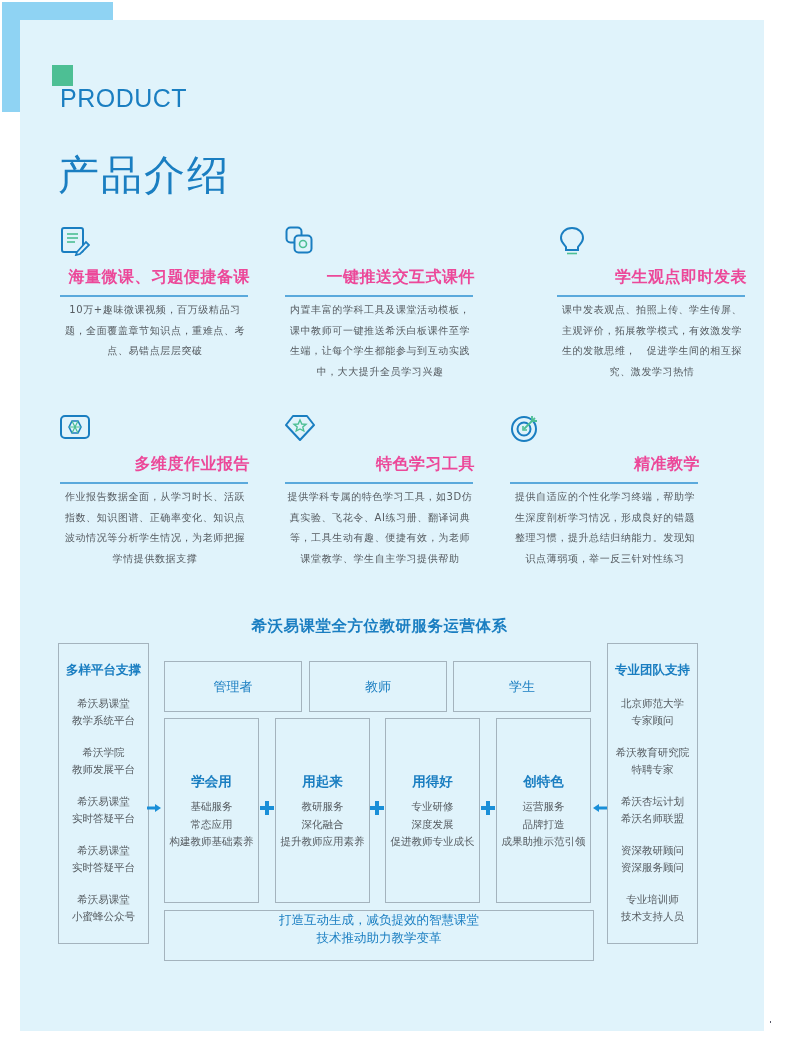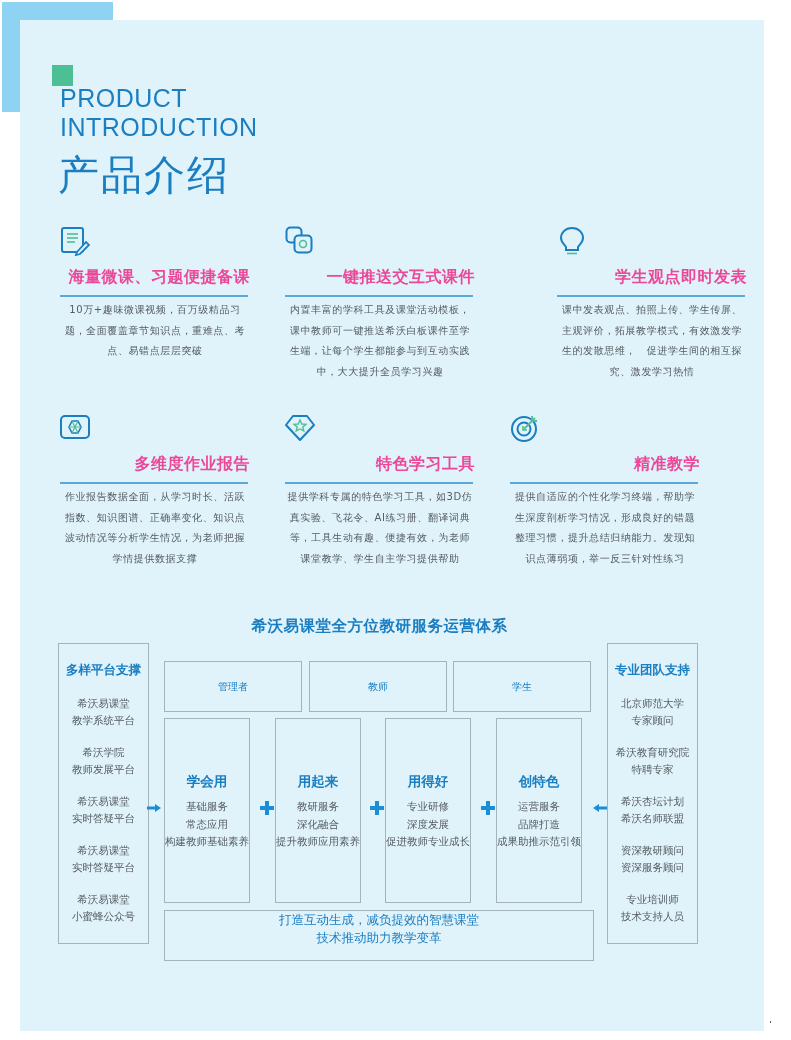--- a/index.html
+++ b/index.html
@@ -20,22 +20,22 @@
 
   .sys-title { position:absolute; left:0; width:759px; top:616px; text-align:center; color:#1a7ec1;
                font-weight:bold; font-size:15.5px; letter-spacing:0.5px; }
 
   .box { position:absolute; border:1px solid #a4b3bd; box-sizing:border-box; background:transparent; }
   .side-box { top:643px; width:91px; height:301px; text-align:center; }
   .side-box .head { color:#1a7ec1; font-weight:bold; font-size:12.5px; margin-top:18px; }
   .side-box .items { margin-top:10px; }
   .side-box .item { color:#555b60; font-size:10.5px; line-height:16.5px; margin-top:16px; }
   .role { top:661px; height:51px; width:138px; display:flex; align-items:center; justify-content:center;
-          color:#1a7ec1; font-size:10px; }
-  .stage { top:718px; width:86px; height:185px; text-align:center; }
+          color:#1a7ec1; font-size:13px; }
+  .stage { top:718px; width:95px; height:185px; text-align:center; }
   .stage .shead { color:#1a7ec1; font-size:13.5px; margin-top:54px; font-weight:bold; }
   .stage .sitems { margin-top:7px; }
   .stage .sitem { color:#555b60; font-size:10.5px; line-height:17.5px; white-space:nowrap; }
   .bottom-box { left:164px; top:910px; width:430px; height:51px; text-align:center; color:#1a7ec1; font-size:12.5px;
                 display:flex; flex-direction:column; justify-content:flex-start; line-height:18px; }
   .plus { position:absolute; top:801px; width:14px; height:14px; }
   .plus::before, .plus::after { content:""; position:absolute; background:#1a8fd8; }
   .plus::before { left:5px; top:0; width:4px; height:14px; }
   .plus::after { left:0; top:5px; width:14px; height:4px; }
   .arrow { position:absolute; top:804px; width:14px; height:8px; }
@@ -43,21 +43,20 @@
 </style>
 </head>
 <body>
 
 <div class="deco-block"></div>
 <div class="panel"></div>
 <div class="green-square"></div>
 
 <div class="en-title">
   <div>PRODUCT</div>
-  <div>INTRODUCTION</div>
 </div>
 <div class="cn-title">产品介绍</div>
 
 <div class="feature" style="left:60px; top:226px;">
   <svg class="icon" viewBox="0 0 30 30">
     <rect x="2" y="2" width="21" height="24" rx="2" fill="none" stroke="#1a7ec1" stroke-width="2"></rect>
     <line x1="7" y1="8" x2="18" y2="8" stroke="#4dbf94" stroke-width="1.6"></line>
     <line x1="7" y1="12" x2="18" y2="12" stroke="#4dbf94" stroke-width="1.6"></line>
     <line x1="7" y1="16" x2="15" y2="16" stroke="#4dbf94" stroke-width="1.6"></line>
     <path d="M17 26 L26 16 L29 19 L20 28 L16 29 Z" fill="#e0f3fb" stroke="#1a7ec1" stroke-width="1.8"></path>

